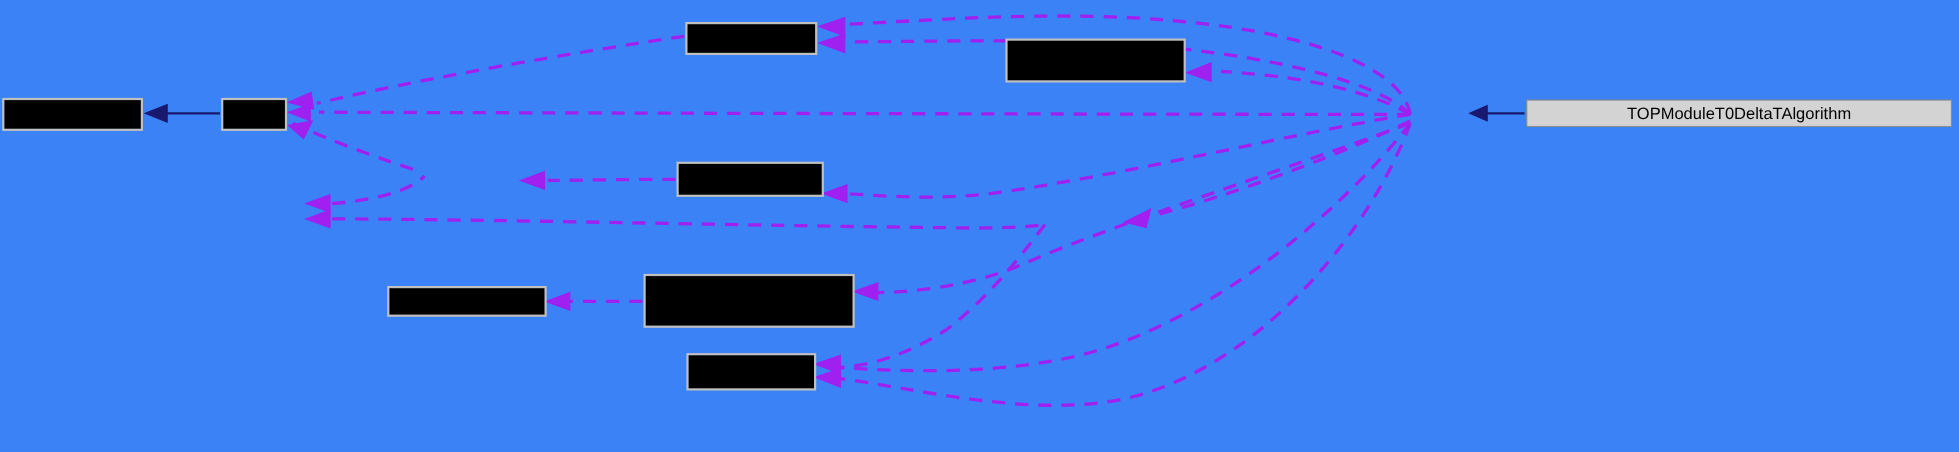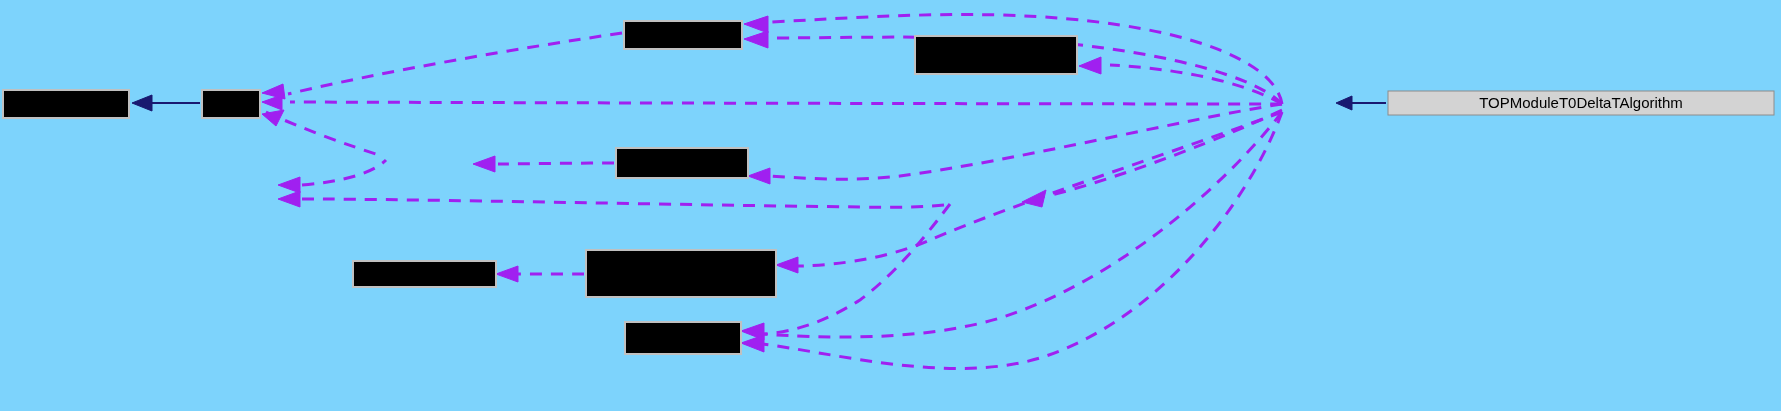--- a/index.html
+++ b/index.html
@@ -7,21 +7,21 @@
     padding: 0;
     background: #000000;
   }
   body {
     font-family: "Liberation Sans", sans-serif;
   }
   #graph-root {
     position: relative;
     width: 1781px;
     height: 411px;
-    background: #7dd3fc;
+    background: #3b82f6;
     overflow: hidden;
   }
   #graph-svg {
     position: absolute;
     left: 0;
     top: 0;
     width: 1781px;
     height: 411px;
     display: block;
   }

